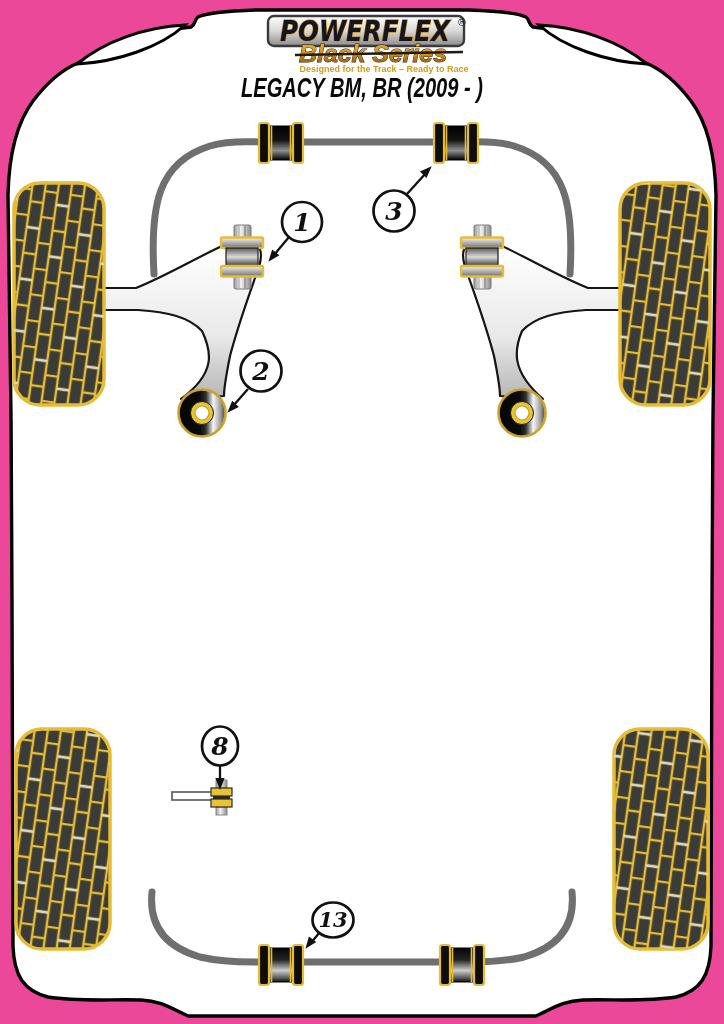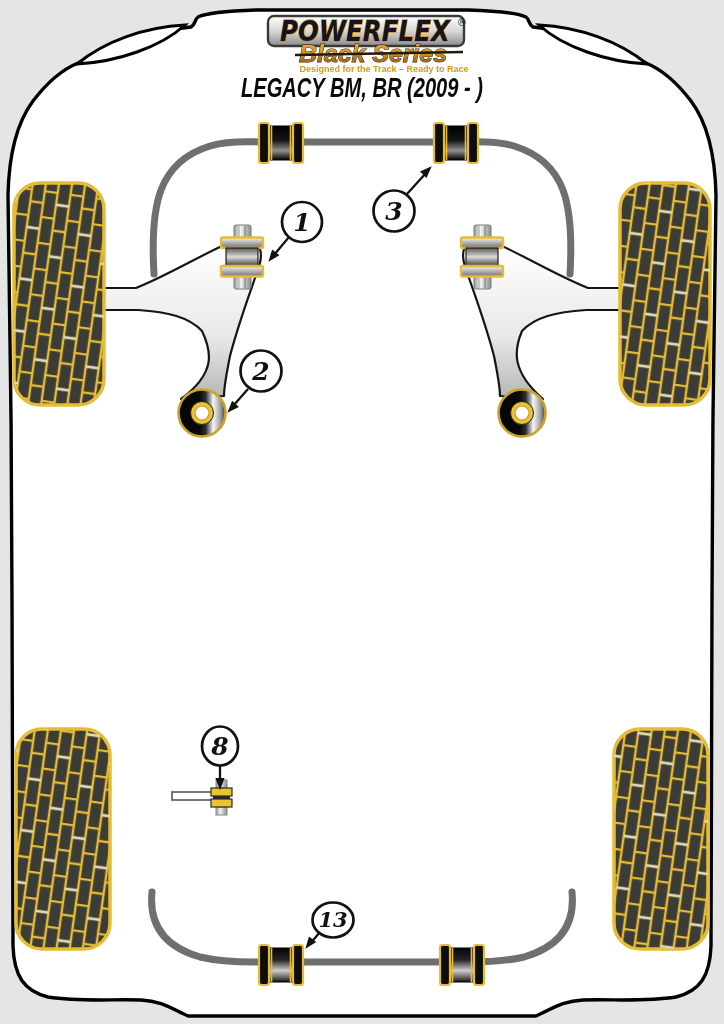--- a/index.html
+++ b/index.html
@@ -1,16 +1,16 @@
 <!DOCTYPE html>
 <html><head>
 <meta charset="utf-8">
 <style>
   html,body{margin:0;padding:0;background:#ffffff;}
-  .stage{position:relative;width:724px;height:1024px;background:#e5e5e5;overflow:hidden;
+  .stage{position:relative;width:724px;height:1024px;background:#ec4899;overflow:hidden;
          font-family:"Liberation Sans",sans-serif;}
   svg{position:absolute;left:0;top:0;}
   text{user-select:none;}
   .brand-txt{font-family:"DejaVu Sans",sans-serif;font-weight:bold;font-style:italic;
              fill:#15151f;stroke:#c9921e;stroke-width:1.4px;paint-order:stroke;}
   .series-txt{font-family:"Liberation Sans",sans-serif;font-weight:bold;font-style:italic;
               fill:url(#bsGrad);stroke:#241a10;stroke-width:0.9px;paint-order:stroke;}
   .tagline-txt{font-family:"Liberation Sans",sans-serif;font-weight:bold;font-size:9px;fill:#d79b13;}
   .title-txt{font-family:"Liberation Sans",sans-serif;font-weight:bold;font-style:italic;
              font-size:27px;fill:#0a0a0a;}

